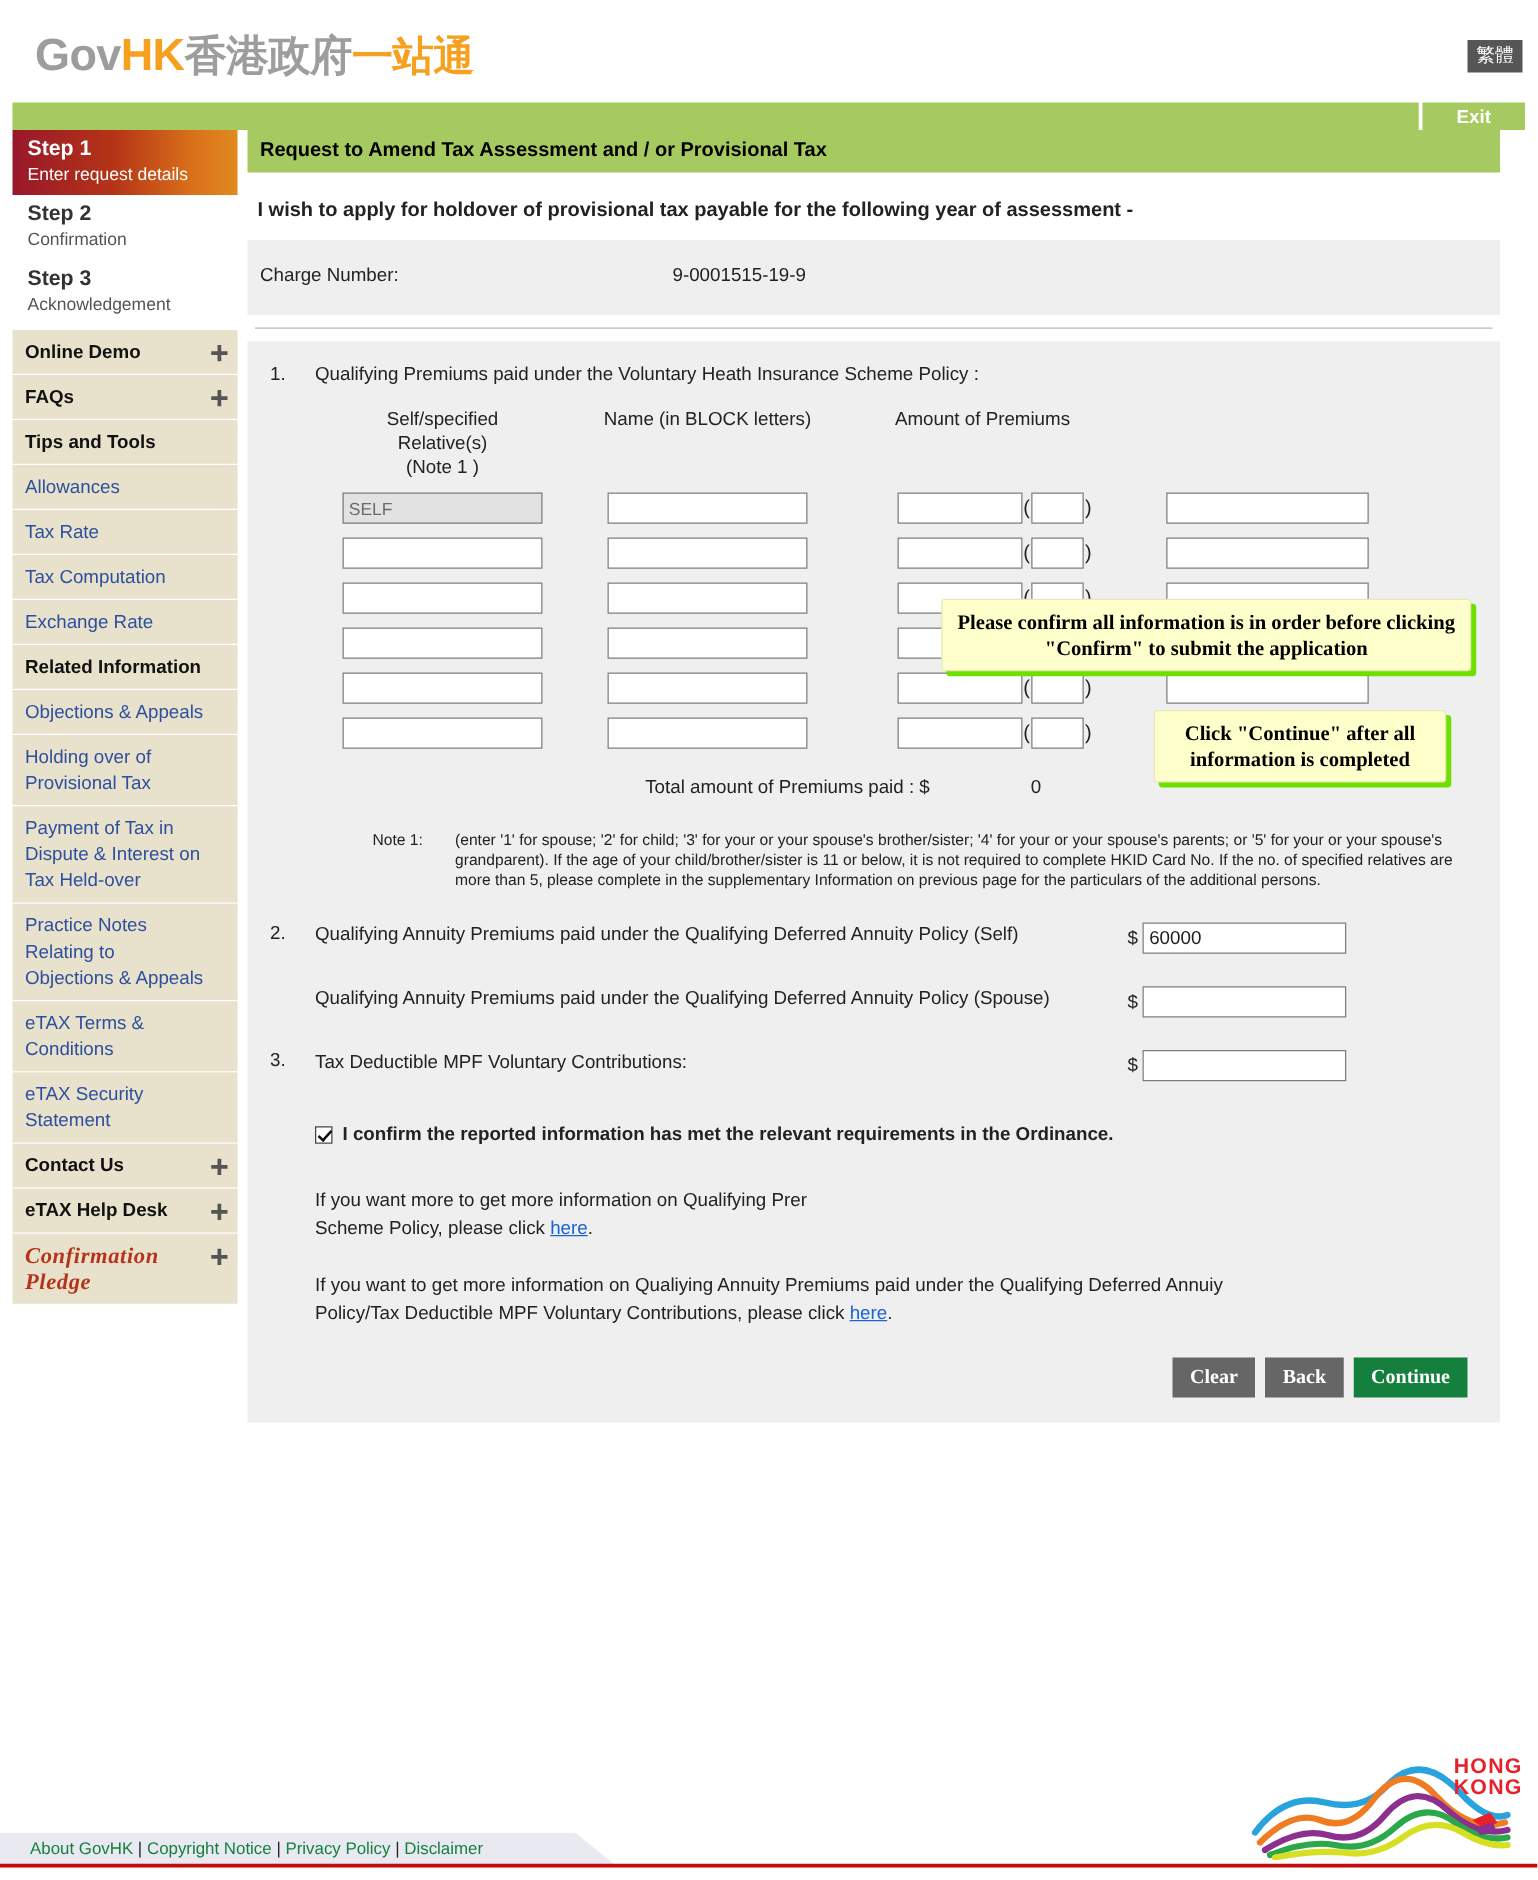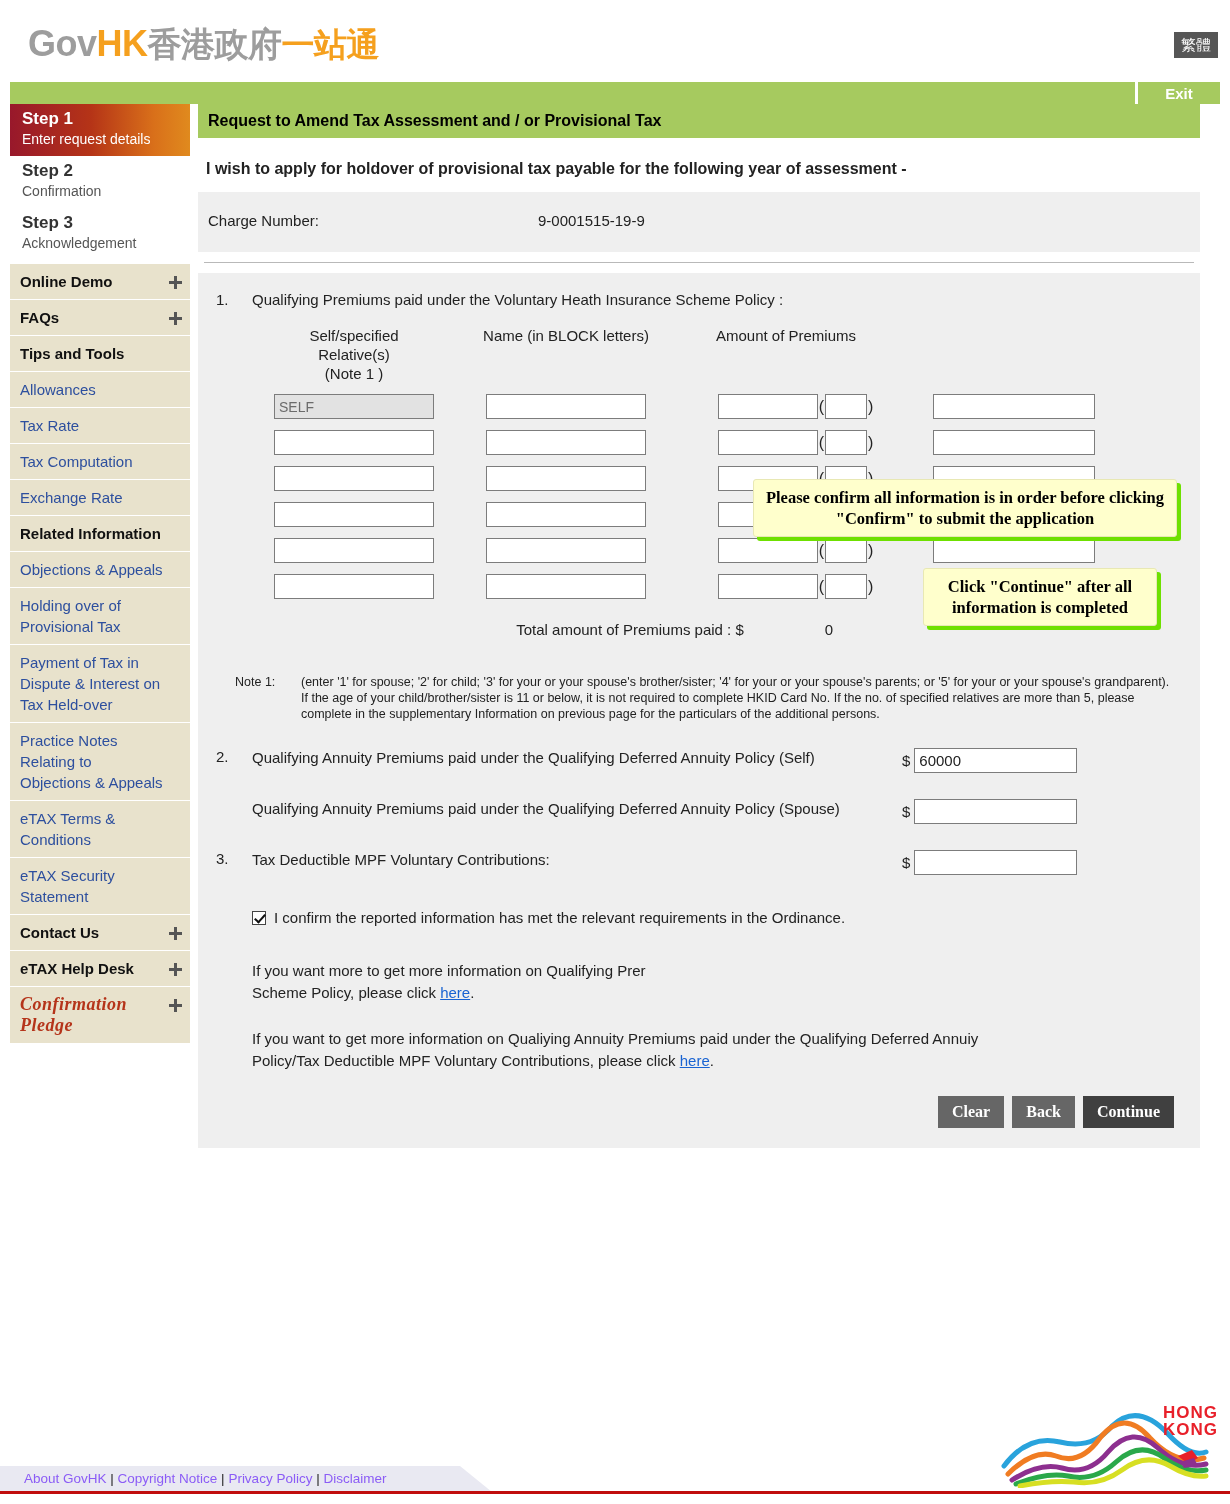--- a/index.html
+++ b/index.html
@@ -133,33 +133,33 @@
   input.f.w-name { width:160px; }
   input.f.w-hkid { width:100px; }
   input.f.w-chk { width:42px; }
   input.f.w-amt { width:162px; }
   input.f.disabled { background:#e2e2e2; color:#6b6b6b; }
   .paren { font-size:16px; padding:0 1px; color:#222; }
 
   #total-row { text-align:center; font-size:15px; margin-top:22px; padding-left:32px; }
   #total-row .tot-val { display:inline-block; width:170px; text-align:center; }
 
-  #note1 { display:flex; margin-top:36px; padding:0 30px 0 37px; font-size:12.5px; line-height:16px; }
+  #note1 { display:flex; margin-top:26px; padding:0 30px 0 100px; font-size:12.5px; line-height:16px; }
   #note1 .nlabel { width:66px; flex:none; }
   #note1 .nbody { flex:1; }
 
   .q2-row { display:flex; align-items:flex-start; margin-top:26px; padding-left:18px; }
   .q2-row .q-num { width:36px; flex:none; font-size:15px; }
   .q2-row .q-label { width:650px; font-size:15px; line-height:20px; }
   .q2-row .q-money { display:flex; align-items:center; }
   .q2-row .dollar { font-size:15px; margin-right:4px; }
   input.money { border:1px solid #7c7c7c; width:163px; height:25px; font-size:15px;
     font-family:"Liberation Sans", sans-serif; padding:1px 4px; background:#fff; color:#222; }
 
-  #confirm-row { display:flex; align-items:center; margin-top:34px; padding-left:54px; font-size:15px; }
+  #confirm-row { display:flex; align-items:center; margin-top:34px; padding-left:54px; font-size:15px;font-weight:bold; }
   .cbx { width:14px; height:14px; border:1px solid #444; background:#fff; position:relative; margin-right:8px; flex:none;}
   .cbx.checked:after {
     content:""; position:absolute; left:4px; top:0px; width:4px; height:9px;
     border:solid #111; border-width:0 2px 2px 0; transform:rotate(42deg);
   }
 
   .para { font-size:15px; line-height:22px; padding-left:54px; padding-right:30px; }
   .para.p1 { margin-top:34px; }
   .para.p2 { margin-top:24px; }
   .para a { color:#1963d2; }
@@ -182,34 +182,34 @@
   #tooltip1 { left:555px; top:206px; width:424px; }
   #tooltip2 { left:725px; top:295px; width:234px; }
 
   #buttons { display:flex; justify-content:flex-end; gap:8px; padding:24px 26px 4px 0; }
   .btn {
     font-family:Liberation Serif, serif;
     font-weight:bold; font-size:16px; color:#ffffff;
     border:0; padding:7px 14px; cursor:pointer;
   }
   .btn.grey { background:#666666; }
-  .btn.red  { background:#404040; }
+  .btn.red  { background:#15803d; }
 
   
   #footer { position:absolute; left:0; top:1398px; width:1230px; height:106px; background:#fff; }
   #hk-brand { position:absolute; right:14px; top:6px; width:216px; height:84px; }
   #hk-word { position:absolute; right:12px; top:6px; color:#e8202a; font-weight:bold; font-size:17px; line-height:17px; letter-spacing:1px; text-align:left; font-family:"Liberation Sans", sans-serif;}
   #footer-tab {
     position:absolute; left:0; top:68px; height:26px; 
     background:#e9e9f2; padding:4px 34px 4px 24px; font-size:13.5px; line-height:18px;
     color:#222;
     clip-path: polygon(0 0, 460px 0, 492px 26px, 0 26px);
     width:500px;
   }
-  #footer-tab a { color:#8b5cf6; text-decoration:none; }
+  #footer-tab a { color:#15803d; text-decoration:none; }
   #footer-rule { position:absolute; left:0; top:93px; width:1230px; height:3px; background:#c00d0d; }
 </style>
 </head>
 <body>
 
 <div id="header">
   <div id="logo">
     <span class="logo-gov">Gov</span><span class="logo-hk">HK</span><span class="logo-cn1">香港政府</span><span class="logo-cn2">一站通</span>
   </div>
   <button id="lang-btn">繁體</button>

